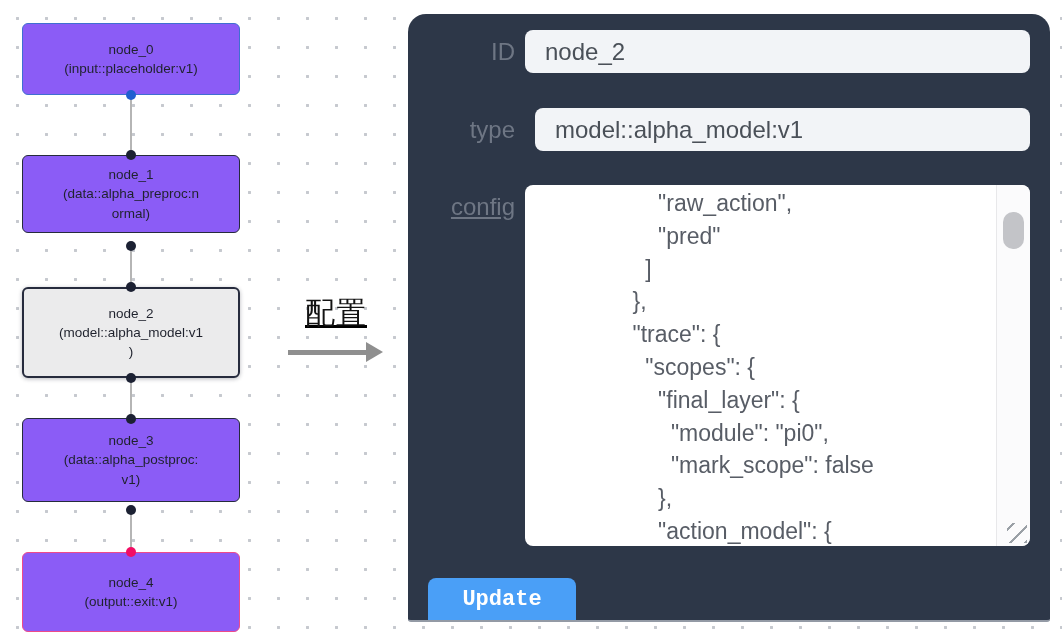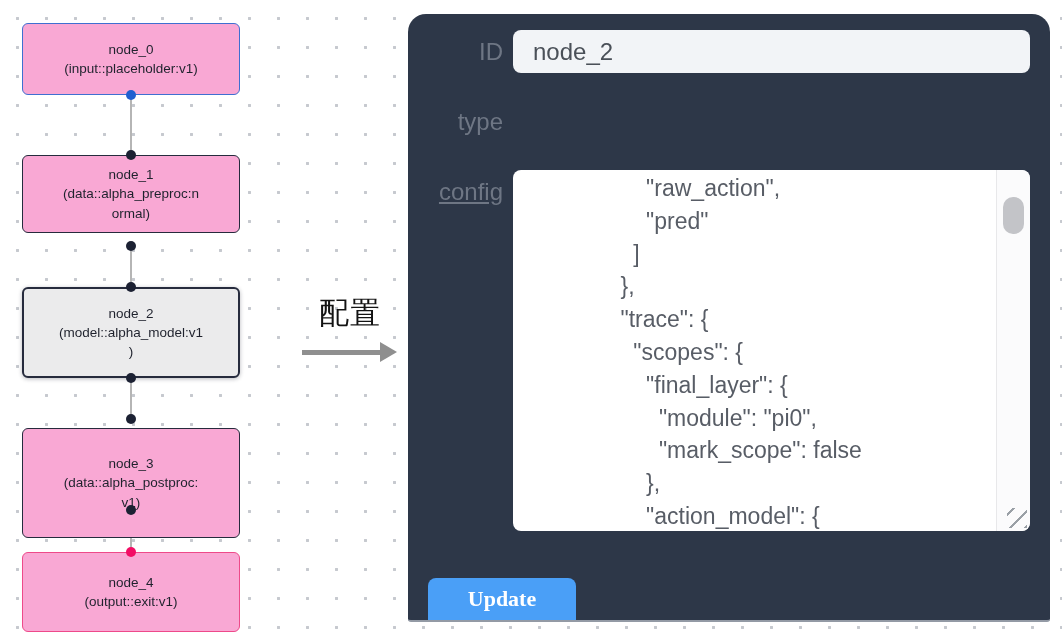--- a/index.html
+++ b/index.html
@@ -8,52 +8,52 @@
     width:1062px; height:643px; position:relative; overflow:hidden;
     background-color:#ffffff;
     background-image: radial-gradient(circle, var(--grid_dot,#c6c9cf) 1.4px, transparent 1.6px);
     background-size:29px 29px; background-position:3px 4px;
     font-family:"Liberation Sans", sans-serif;
   }
 
   
   .flow-node {
     position:absolute; left:22px; width:218px;
-    background:#f9a8d4; border:1.5px solid var(--node_border_default,#262b3d);
+    background:#8b5cf6; border:1.5px solid var(--node_border_default,#262b3d);
     border-radius:6px; display:flex; align-items:center; justify-content:center;
     text-align:center; z-index:2;
   }
   .node-label { white-space:pre-line; font-size:13.5px; line-height:1.42; color:#1f222d; }
   .flow-node--input    { border-color:var(--node_border_input,#3f6fd1); }
   .flow-node--selected { background:var(--node_selected_bg,#ebebec); border-width:2px;
                          box-shadow:0 1px 4px rgba(20,24,40,.3); }
   .flow-node--output   { border-color:var(--node_border_output,#ee4a8a); }
 
   .edge { position:absolute; left:130px; width:2px; background:var(--edge_color,#b5b5b5); z-index:1; }
   .port { position:absolute; left:126px; width:10px; height:10px; border-radius:50%;
           background:var(--dot_default,#1c2133); z-index:3; }
   .port--input  { background:var(--dot_input,#1f5fd0); }
   .port--output { background:var(--dot_output,#f20d65); }
 
   
-  .transition { position:absolute; left:294px; top:293px; width:112px; text-align:center; z-index:2; }
+  .transition { position:absolute; left:280px; top:293px; width:112px; text-align:center; z-index:2;text-decoration:underline; }
   .transition-label { font-size:30px; color:#131313; letter-spacing:1px; }
   .transition-arrow { position:relative; height:20px; margin-top:8px; }
   .arrow-line { position:absolute; left:8px; top:8px; width:80px; height:5px;
                 background:var(--arrow_color,#8f8f8f); }
   .arrow-head { position:absolute; left:86px; top:0; width:0; height:0;
                 border-left:17px solid var(--arrow_color,#8f8f8f);
                 border-top:10px solid transparent; border-bottom:10px solid transparent; }
 
   
   .panel {
     position:absolute; left:408px; top:14px; width:642px; height:608px;
     background:var(--panel_bg,#2d3748);
     border-radius:18px 18px 3px 3px;
-    padding:16px 20px 0 8px;
+    padding:16px 20px 0 20px;
     border-bottom:2px solid #939aa5;
     z-index:4;
   }
   .field-row { display:grid; grid-template-columns:87px 1fr; column-gap:10px; margin-bottom:35px; }
   .field-label { color:var(--label_color,#6e7684); font-size:24px; text-align:right; align-self:center; }
   .field-label--top { align-self:start; padding-top:8px;text-decoration:underline; }
   .field-input {
     height:43px; width:100%; border:none; outline:none;
     border-radius:8px; background:var(--input_bg,#f2f4f7);
     font-size:24px; color:var(--input_text,#4a5058); padding:0 20px;
@@ -77,21 +77,21 @@
     border-radius:10px; background:#c3c4c8;
   }
   .resize-handle {
     position:absolute; right:3px; bottom:3px; width:20px; height:20px;
     background:repeating-linear-gradient(135deg, transparent 0 4px, #9aa0a6 4px 6px, transparent 6px 11px);
   }
   .update-btn {
     position:absolute; left:20px; bottom:0; width:148px; height:42px;
     border:none; border-radius:8px 8px 0 0;
     background:var(--accent_blue,#4a9ff7); color:#ffffff;
-    font-size:22px; font-weight:600; font-family:Liberation Serif, serif;
+    font-size:22px; font-weight:600; font-family:Liberation Mono, monospace;
   }
 </style>
 </head>
 <body>
 
 <div>
 
   <div class="flow-node flow-node--input" style="top:23px;height:72px">
     <div class="node-label">node_0
 (input::placeholder:v1)</div>
@@ -102,21 +102,21 @@
 (data::alpha_preproc:n
 ormal)</div>
   </div>
 
   <div class="flow-node flow-node--selected" style="top:287px;height:91px">
     <div class="node-label">node_2
 (model::alpha_model:v1
 )</div>
   </div>
 
-  <div class="flow-node" style="top:428px;height:110px">
+  <div class="flow-node" style="top:418px;height:84px">
     <div class="node-label">node_3
 (data::alpha_postproc:
 v1)</div>
   </div>
 
   <div class="flow-node flow-node--output" style="top:552px;height:80px">
     <div class="node-label">node_4
 (output::exit:v1)</div>
   </div>
 
@@ -145,20 +145,21 @@
 
 <div class="panel">
 
   <div class="field-row">
     <div class="field-label">ID</div>
     <input class="field-input" type="text" value="node_2" style="">
   </div>
 
   <div class="field-row field-row--type">
     <div class="field-label">type</div>
+    <input class="field-input" type="text" value="model::alpha_model:v1" style="">
   </div>
 
   <div class="field-row">
     <div class="field-label field-label--top">config</div>
     <div class="config-box">
       <pre class="config-pre">        "raw_action",
         "pred"
       ]
     },
     "trace": {

